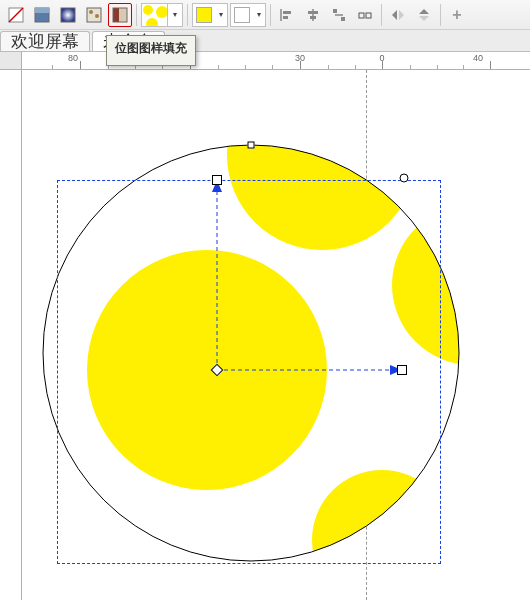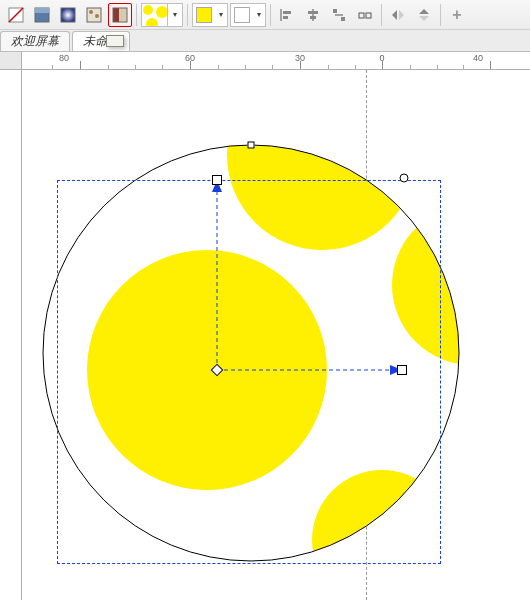--- a/index.html
+++ b/index.html
@@ -63,26 +63,25 @@
     align-items: flex-end;
   }
   .tab {
     height: 20px;
     padding: 0 10px;
     border: 1px solid #bcbcbc;
     border-bottom: none;
     background: #f7f7f7;
     margin-right: 2px;
     display: flex; align-items:center;
-    font-size: 12px;
+    font-size: 17px;
     color: #333;
     cursor: pointer;
     border-top-left-radius: 3px;
     border-top-right-radius: 3px;
-    font-style: italic;
   }
   .tab.active { background:#fff; }
   .ruler-h {
     position: absolute;
     left: 0; top: 52px;
     height: 18px; width: 530px;
     background: #fff;
     border-bottom: 1px solid #b0b0b0;
   }
   .ruler-corner {
@@ -273,21 +272,21 @@
   <div class="tab">
       <span>欢迎屏幕</span>
     </div>
   <div class="tab active">
       <span>未命名</span>
     </div>
 </div>
 
 <div class="ruler-corner"></div>
 <div class="ruler-h">
-  <span class="tick-label" style="left:64px">80</span>
+  <span class="tick-label" style="left:73px">80</span>
   <span class="tick-label" style="left:190px">60</span>
   <span class="tick-label" style="left:300px">30</span>
   <span class="tick-label" style="left:382px">0</span>
   <span class="tick-label" style="left:478px">40</span>
   <div class="tick-major" style="left:80px"></div>
     <div class="tick-major" style="left:190px"></div>
     <div class="tick-major" style="left:300px"></div>
     <div class="tick-major" style="left:382px"></div>
     <div class="tick-major" style="left:490px"></div>
   <div class="tick-minor" style="left:52px"></div>
@@ -338,13 +337,14 @@
   <div class="handle" style="left:380px; top:300px;"></div>
   <div class="handle diamond" style="left:195px; top:300px;"></div>
 
   <div class="handle" style="left:229px; top:75px; width:7px;height:7px;"></div>
 
   <div style="position:absolute;left:382px;top:108px;width:9px;height:9px;border:1px solid #000;border-radius:50%;background:#fff;transform:translate(-50%,-50%);"></div>
 
 </div>
 
 <div class="tooltip" style="left:106px; top:35px;">
+  <div class="tt-title">位图图样填充</div>
 </div>
 
 </body></html>

